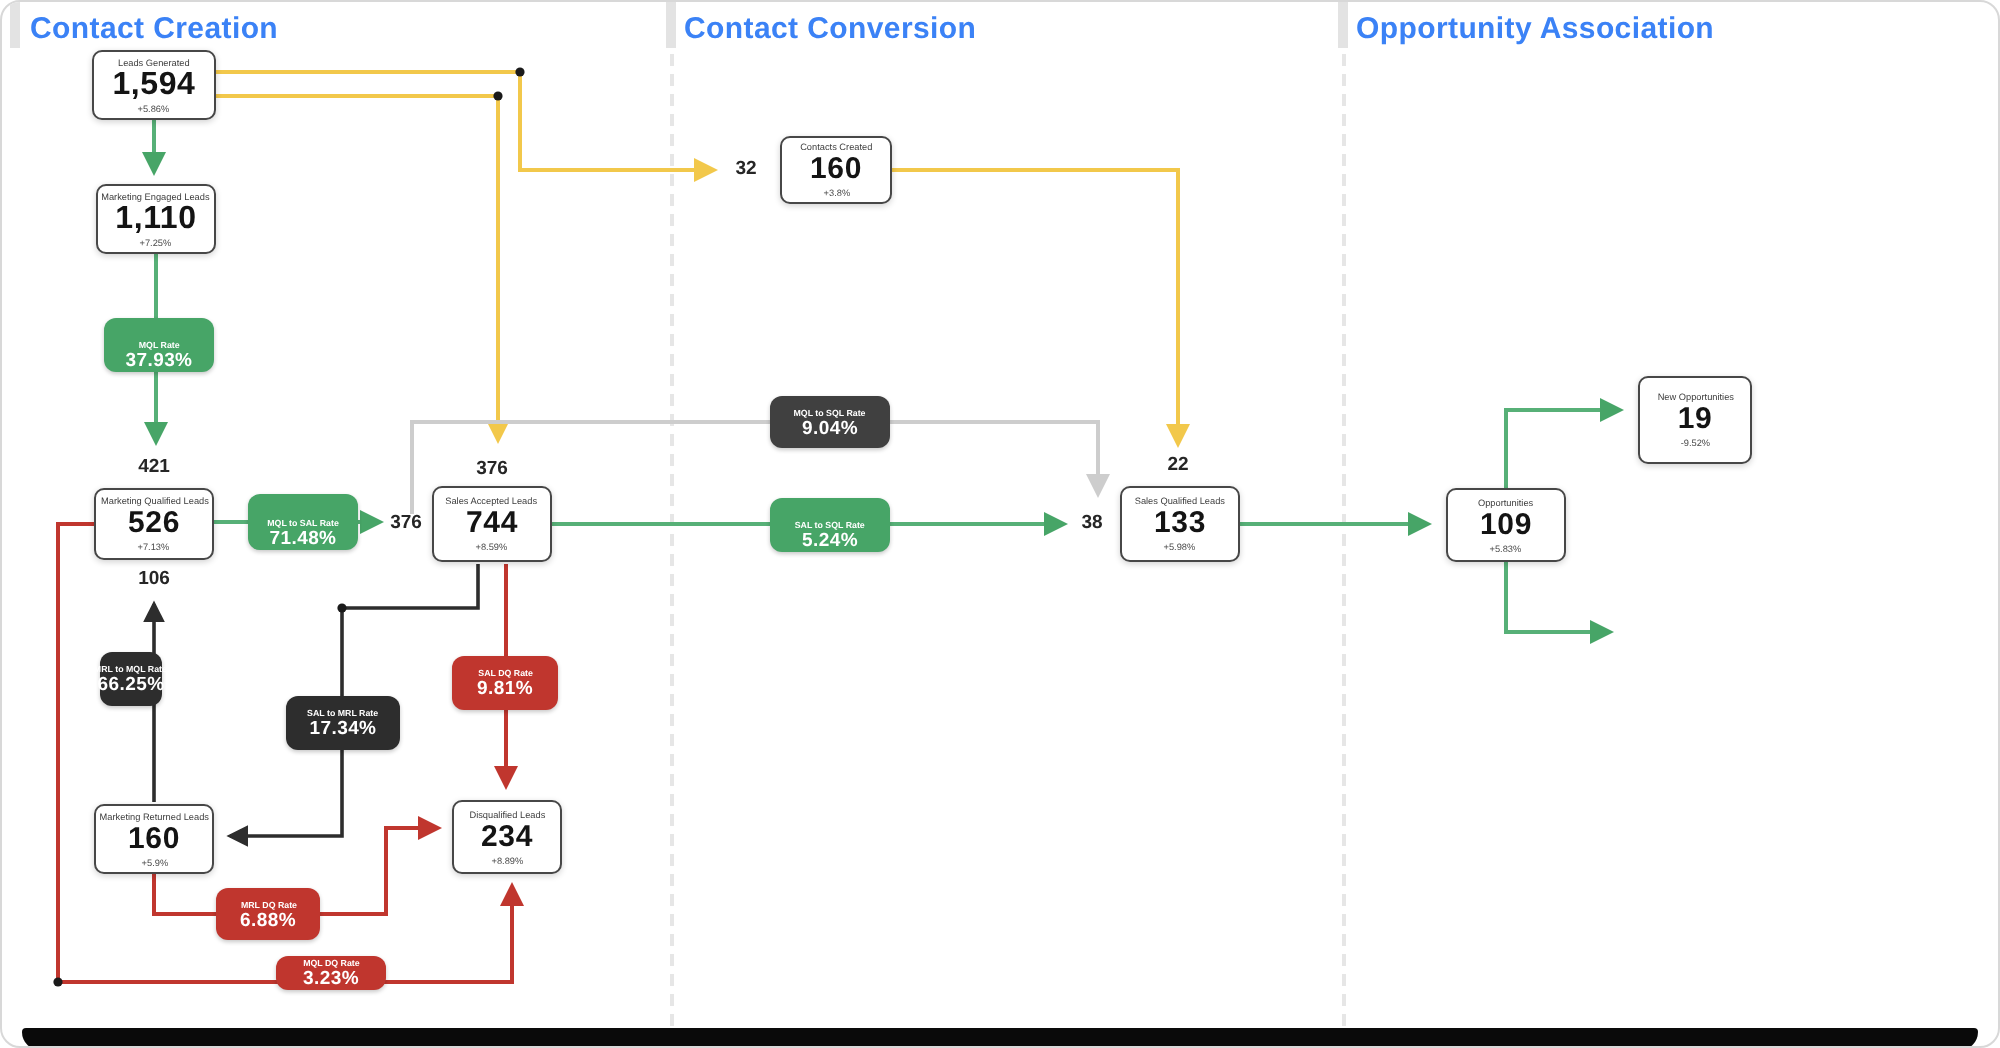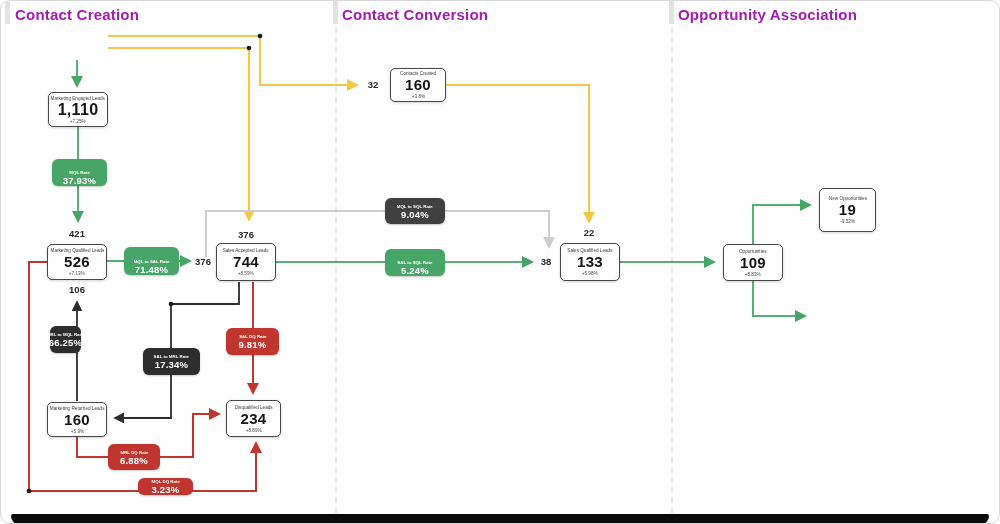--- a/index.html
+++ b/index.html
@@ -8,21 +8,21 @@
     position:relative; width:1000px; height:524px;
     background:#ffffff; border:1px solid #d8d8d8; border-radius:10px;
     overflow:hidden;
   }
   .canvas { position:absolute; inset:0; }
   svg.wires { position:absolute; left:0; top:0; z-index:1; }
 
   
   .section-title {
     position:absolute; top:5px; z-index:2;
-    font-size:15px; font-weight:bold; color:#a21caf; letter-spacing:.2px;
+    font-size:15px; font-weight:bold; color:#3b82f6; letter-spacing:.2px;
     white-space:nowrap;
   }
   .section-bar {
     position:absolute; top:0; width:5px; height:23px; background:#e3e3e3; z-index:2;
   }
   .divider {
     position:absolute; top:26px; height:486px; width:0;
     border-left:2px dashed #e6e6e6; z-index:0;
   }
 
@@ -118,20 +118,25 @@
       <path d="M252 281 V392" stroke="#c0362e" stroke-width="2" fill="none" marker-end="url(#ar-red)"></path>
       <path d="M76 436 V456 H192 V413 H218" stroke="#c0362e" stroke-width="2" fill="none" marker-end="url(#ar-red)"></path>
       <path d="M46 261 H28 V490 H255 V442" stroke="#c0362e" stroke-width="2" fill="none" marker-end="url(#ar-red)"></path>
 
       <circle cx="259" cy="35" r="2.3" fill="#1a1a1a"></circle>
       <circle cx="248" cy="47" r="2.3" fill="#1a1a1a"></circle>
       <circle cx="170" cy="303" r="2.3" fill="#1a1a1a"></circle>
       <circle cx="28" cy="490" r="2.3" fill="#1a1a1a"></circle>
     </svg>
 
+    <div class="node" style="left:45px;top:24px;width:62px;height:35px">
+      <div class="node-title">Leads Generated</div>
+      <div class="node-value lg">1,594</div>
+      <div class="node-change">+5.86%</div>
+    </div>
 
     <div class="node" style="left:47px;top:91px;width:60px;height:35px">
       <div class="node-title">Marketing Engaged Leads</div>
       <div class="node-value lg">1,110</div>
       <div class="node-change">+7.25%</div>
     </div>
 
     <div class="node" style="left:46px;top:243px;width:60px;height:36px">
       <div class="node-title">Marketing Qualified Leads</div>
       <div class="node-value">526</div>

